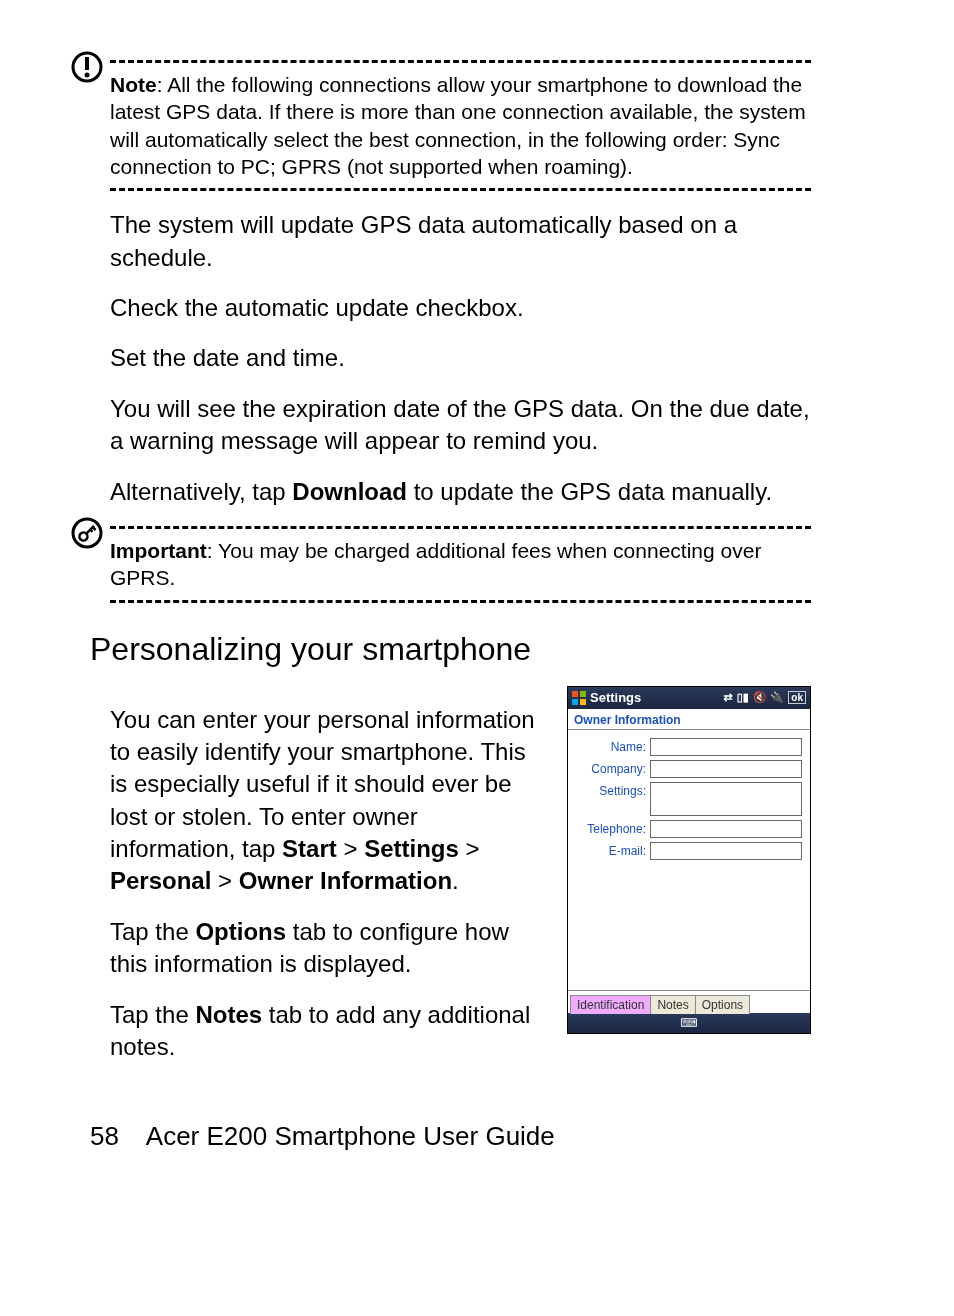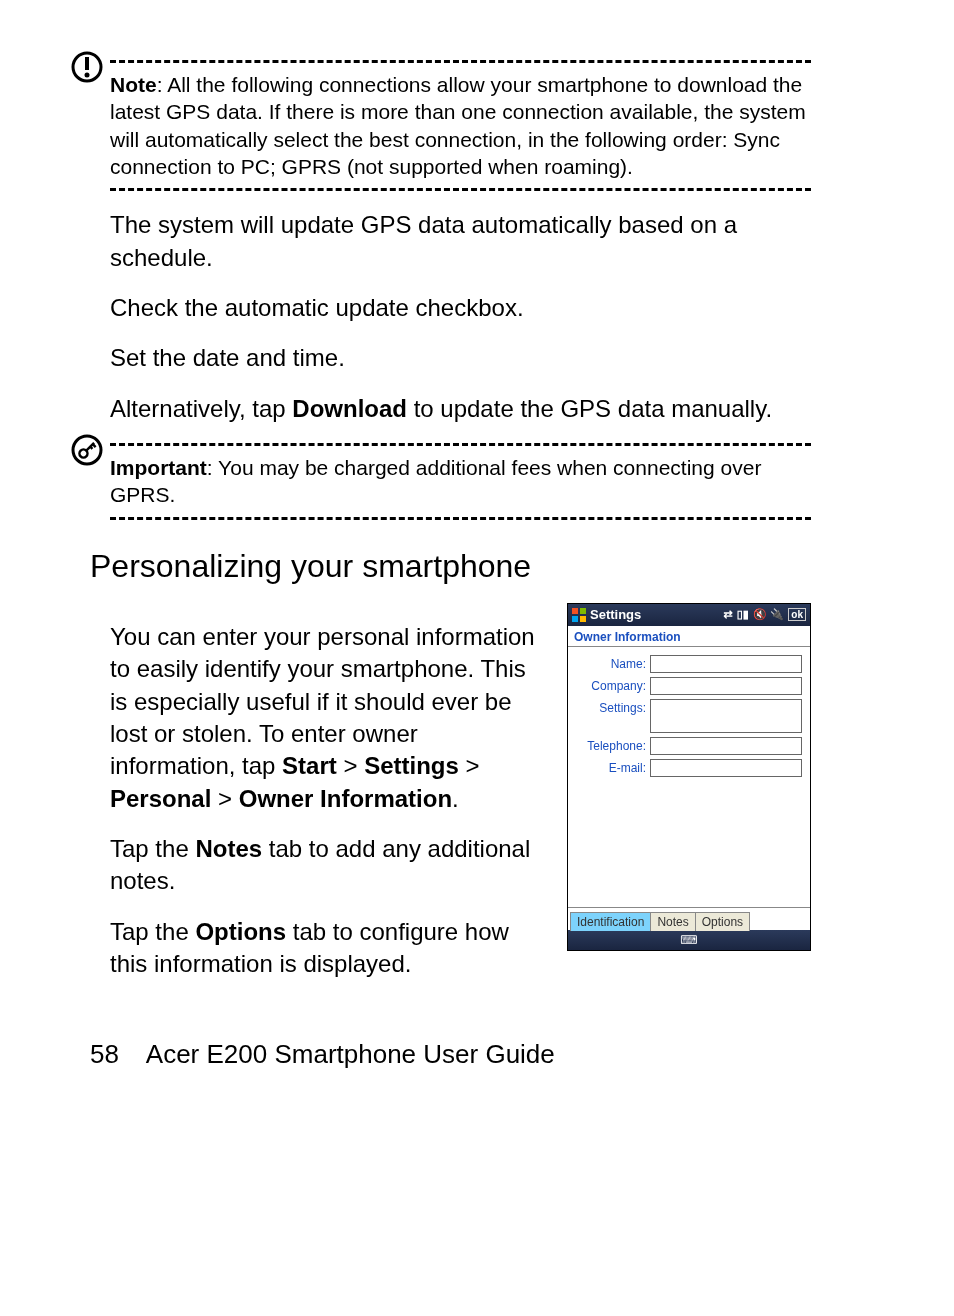--- a/index.html
+++ b/index.html
@@ -146,21 +146,21 @@
     color: #333;
     padding: 2px 6px;
     border: 1px solid #888;
     border-bottom: none;
     background: #ece9d8;
     position: relative;
     top: 1px;
     margin-right: -1px;
   }
   .ss-tabs .tab.active {
-    background: #7dd3fc;
+    background: #f0abfc;
     z-index: 2;
   }
   .ss-bottom {
     background: linear-gradient(#2b3a5b, #1a2540);
     height: 20px;
     display: flex;
     align-items: center;
     justify-content: center;
     color: #fff;
     font-size: 12px;
@@ -191,20 +191,21 @@
     <div class="rule"></div>
     <div class="body">
       <b>Note</b><span>: All the following connections allow your smartphone to download the latest GPS data. If there is more than one connection available, the system will automatically select the best connection, in the following order: Sync connection to PC; GPRS (not supported when roaming).</span>
     </div>
     <div class="rule"></div>
   </div>
 
   <p class="para">The system will update GPS data automatically based on a schedule.</p>
   <p class="para">Check the automatic update checkbox.</p>
   <p class="para">Set the date and time.</p>
+  <p class="para">You will see the expiration date of the GPS data. On the due date, a warning message will appear to remind you.</p>
   <p class="para">
     <span>Alternatively, tap </span><b>Download</b><span> to update the GPS data manually.</span>
   </p>
 
   <div class="callout">
     <div class="icon-circle">
       <svg viewBox="0 0 34 34" width="34" height="34">
         <circle cx="17" cy="17" r="14" fill="none" stroke="#000" stroke-width="3"></circle>
         <g transform="translate(17,17) rotate(-45)">
           <circle cx="-5" cy="0" r="4" fill="none" stroke="#000" stroke-width="2.5"></circle>
@@ -222,24 +223,24 @@
   </div>
 
   <h1 class="section">Personalizing your smartphone</h1>
 
   <div class="two-col">
     <div class="left">
       <p class="para">
         <span>You can enter your personal information to easily identify your smartphone. This is especially useful if it should ever be lost or stolen. To enter owner information, tap </span><b>Start</b><span> &gt; </span><b>Settings</b><span> &gt; </span><b>Personal</b><span> &gt; </span><b>Owner Information</b><span>.</span>
       </p>
       <p class="para">
-        <span>Tap the </span><b>Notes</b><span> tab to add any additional notes.</span>
+        <span>Tap the </span><b>Options</b><span> tab to configure how this information is displayed.</span>
       </p>
       <p class="para">
-        <span>Tap the </span><b>Options</b><span> tab to configure how this information is displayed.</span>
+        <span>Tap the </span><b>Notes</b><span> tab to add any additional notes.</span>
       </p>
     </div>
 
     <div class="screenshot">
       <div class="ss-top">
         <span class="win-icon">
           <span></span>
             <span></span>
             <span></span>
             <span></span>

